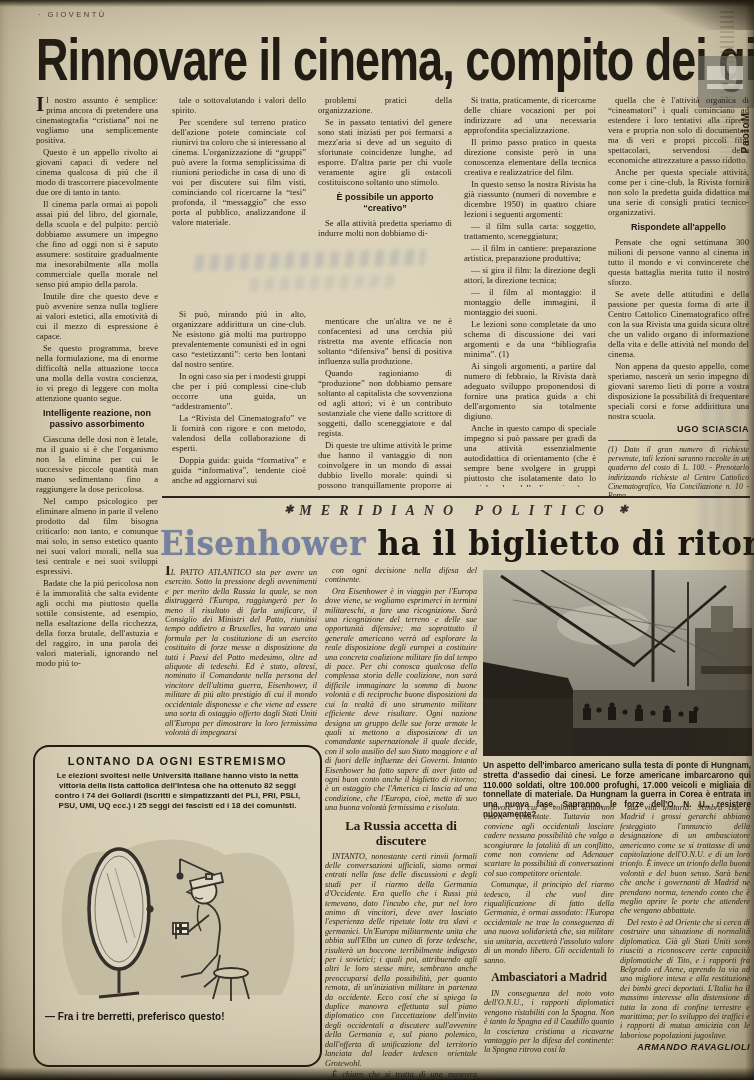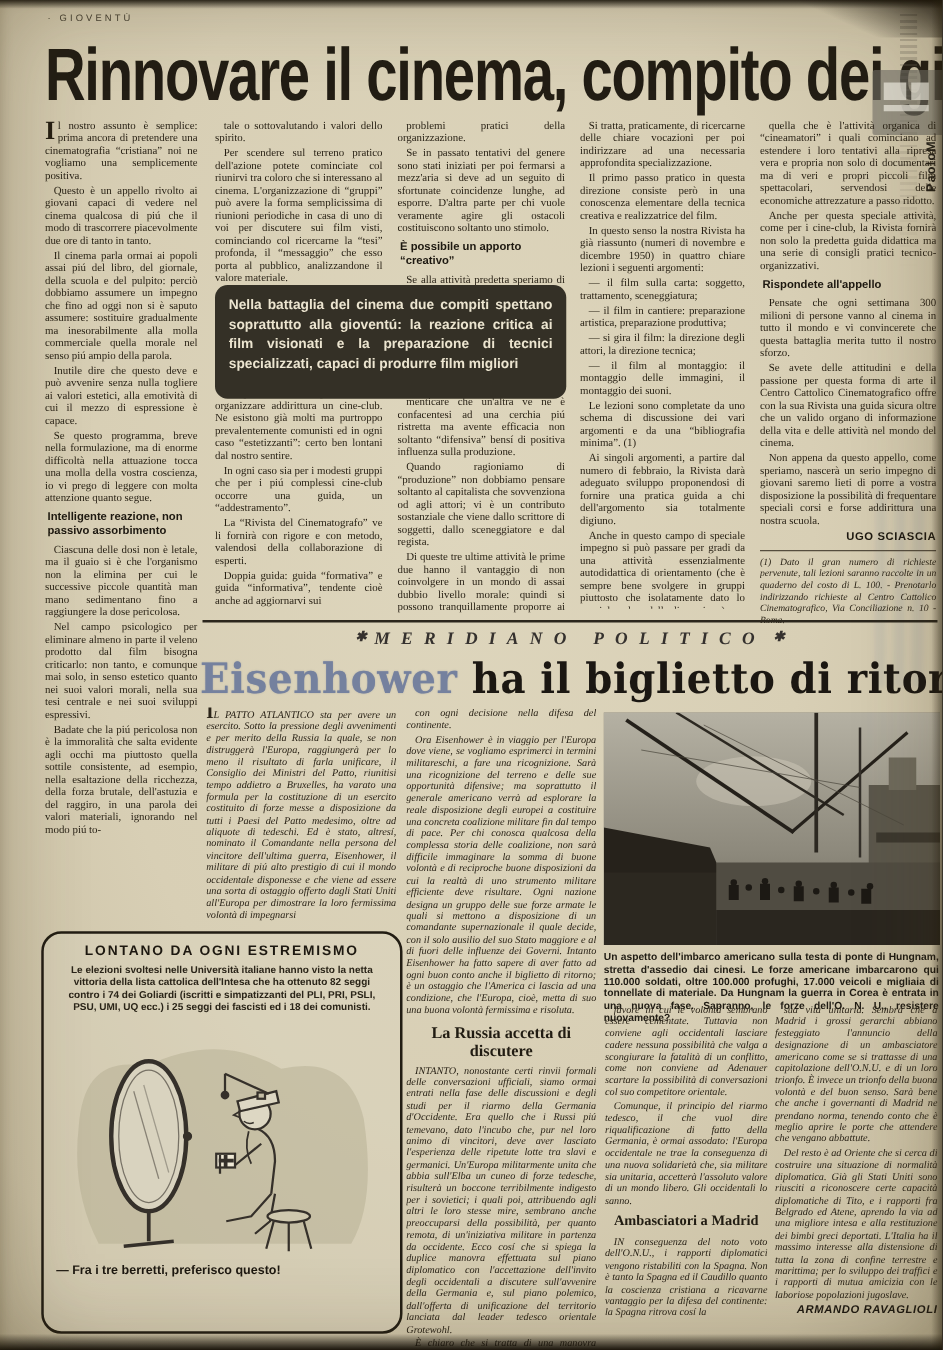--- a/index.html
+++ b/index.html
@@ -44,21 +44,21 @@
   .body-text{font-size:8.7px;line-height:10px;text-align:justify;}
   .body-text p, .body-text .ip{margin:0 0 2px;text-indent:7px;}
   #c1{left:36px;width:122px;height:644px;}
   #c2{left:172px;width:134px;height:396px;}
   #c3{left:318px;width:134px;height:396px;}
   #c4{left:464px;width:132px;height:392px;}
   #c5{left:608px;width:141px;height:408px;}
   #c1 .lead-wrap .ip:first-child{text-indent:0;}
   #c1 .lead-wrap .ip:first-child::first-letter{float:left;font-size:21px;line-height:16px;font-weight:bold;padding:1px 2px 0 0;}
   .kicker-sub{font-family:"Liberation Sans",sans-serif;font-weight:bold;font-size:9px;line-height:11px;
-    text-align:left;margin:5px 2px 4px;color:#1d1810;}
+    text-align:center;margin:5px 2px 4px;color:#1d1810;}
   .spacer80{height:80px;} .spacer76{height:76px;}
   .sig{font-family:"Liberation Sans",sans-serif;font-weight:bold;font-size:9px;text-align:right;
     letter-spacing:.5px;margin-top:3px;color:#1d1810;}
   .footnote{font-style:italic;font-size:7.7px;line-height:9.2px;border-top:1px solid #554d3e;
     padding-top:4px;margin-top:6px;text-align:justify;}
 
   .statement{position:absolute;left:172px;top:228px;width:281px;height:91px;box-sizing:border-box;
     background:var(--box-bg,#343026);border-radius:10px;padding:9px 11px;z-index:5;
     font-family:"Liberation Sans",sans-serif;font-weight:bold;font-size:11px;line-height:15.5px;
     color:#ece5d0;text-align:justify;}
@@ -198,21 +198,20 @@
     <div class="kicker-sub">Rispondete all'appello</div>
     <div>
         <p class="ip">Pensate che ogni settimana 300 milioni di persone vanno al cinema in tutto il mondo e vi convincerete che questa battaglia merita tutto il nostro sforzo.</p>
         <p class="ip">Se avete delle attitudini e della passione per questa forma di arte il Centro Cattolico Cinematografico offre con la sua Rivista una guida sicura oltre che un valido organo di informazione della vita e delle attività nel mondo del cinema.</p>
         <p class="ip">Non appena da questo appello, come speriamo, nascerà un serio impegno di giovani saremo lieti di porre a vostra disposizione la possibilità di frequentare speciali corsi e forse addirittura una nostra scuola.</p>
       </div>
     <div class="sig">UGO SCIASCIA</div>
     <div class="footnote">(1) Dato il gran numero di richieste pervenute, tali lezioni saranno raccolte in un quaderno del costo di L. 100. - Prenotarlo indirizzando richieste al Centro Cattolico Cinematografico, Via Conciliazione n. 10 - Roma.</div>
   </div>
 
-  <div class="statement">Nella battaglia del cinema due compiti spettano soprattutto alla gioventú: la reazione critica ai film visionati e la preparazione di tecnici specializzati, capaci di produrre film migliori</div>
 
   <div class="rule-heavy"></div>
   <div class="kicker"><span class="star">✱</span><span>MERIDIANO POLITICO</span><span class="star">✱</span></div>
 
   <div class="headline2"><span class="lead-word">Eisenhower</span><span> ha il biglietto di ritorno</span></div>
 
   <div id="e1" class="ecol ibody">
     <div>
         <p class="ep">IL PATTO ATLANTICO sta per avere un esercito. Sotto la pressione degli avvenimenti e per merito della Russia la quale, se non distruggerà l'Europa, raggiungerà per lo meno il risultato di farla unificare, il Consiglio dei Ministri del Patto, riunitisi tempo addietro a Bruxelles, ha varato una formula per la costituzione di un esercito costituito di forze messe a disposizione da tutti i Paesi del Patto medesimo, oltre ad aliquote di tedeschi. Ed è stato, altresí, nominato il Comandante nella persona del vincitore dell'ultima guerra, Eisenhower, il militare di piú alto prestigio di cui il mondo occidentale disponesse e che viene ad essere una sorta di ostaggio offerto dagli Stati Uniti all'Europa per dimostrare la loro fermissima volontà di impegnarsi</p>
       </div>

